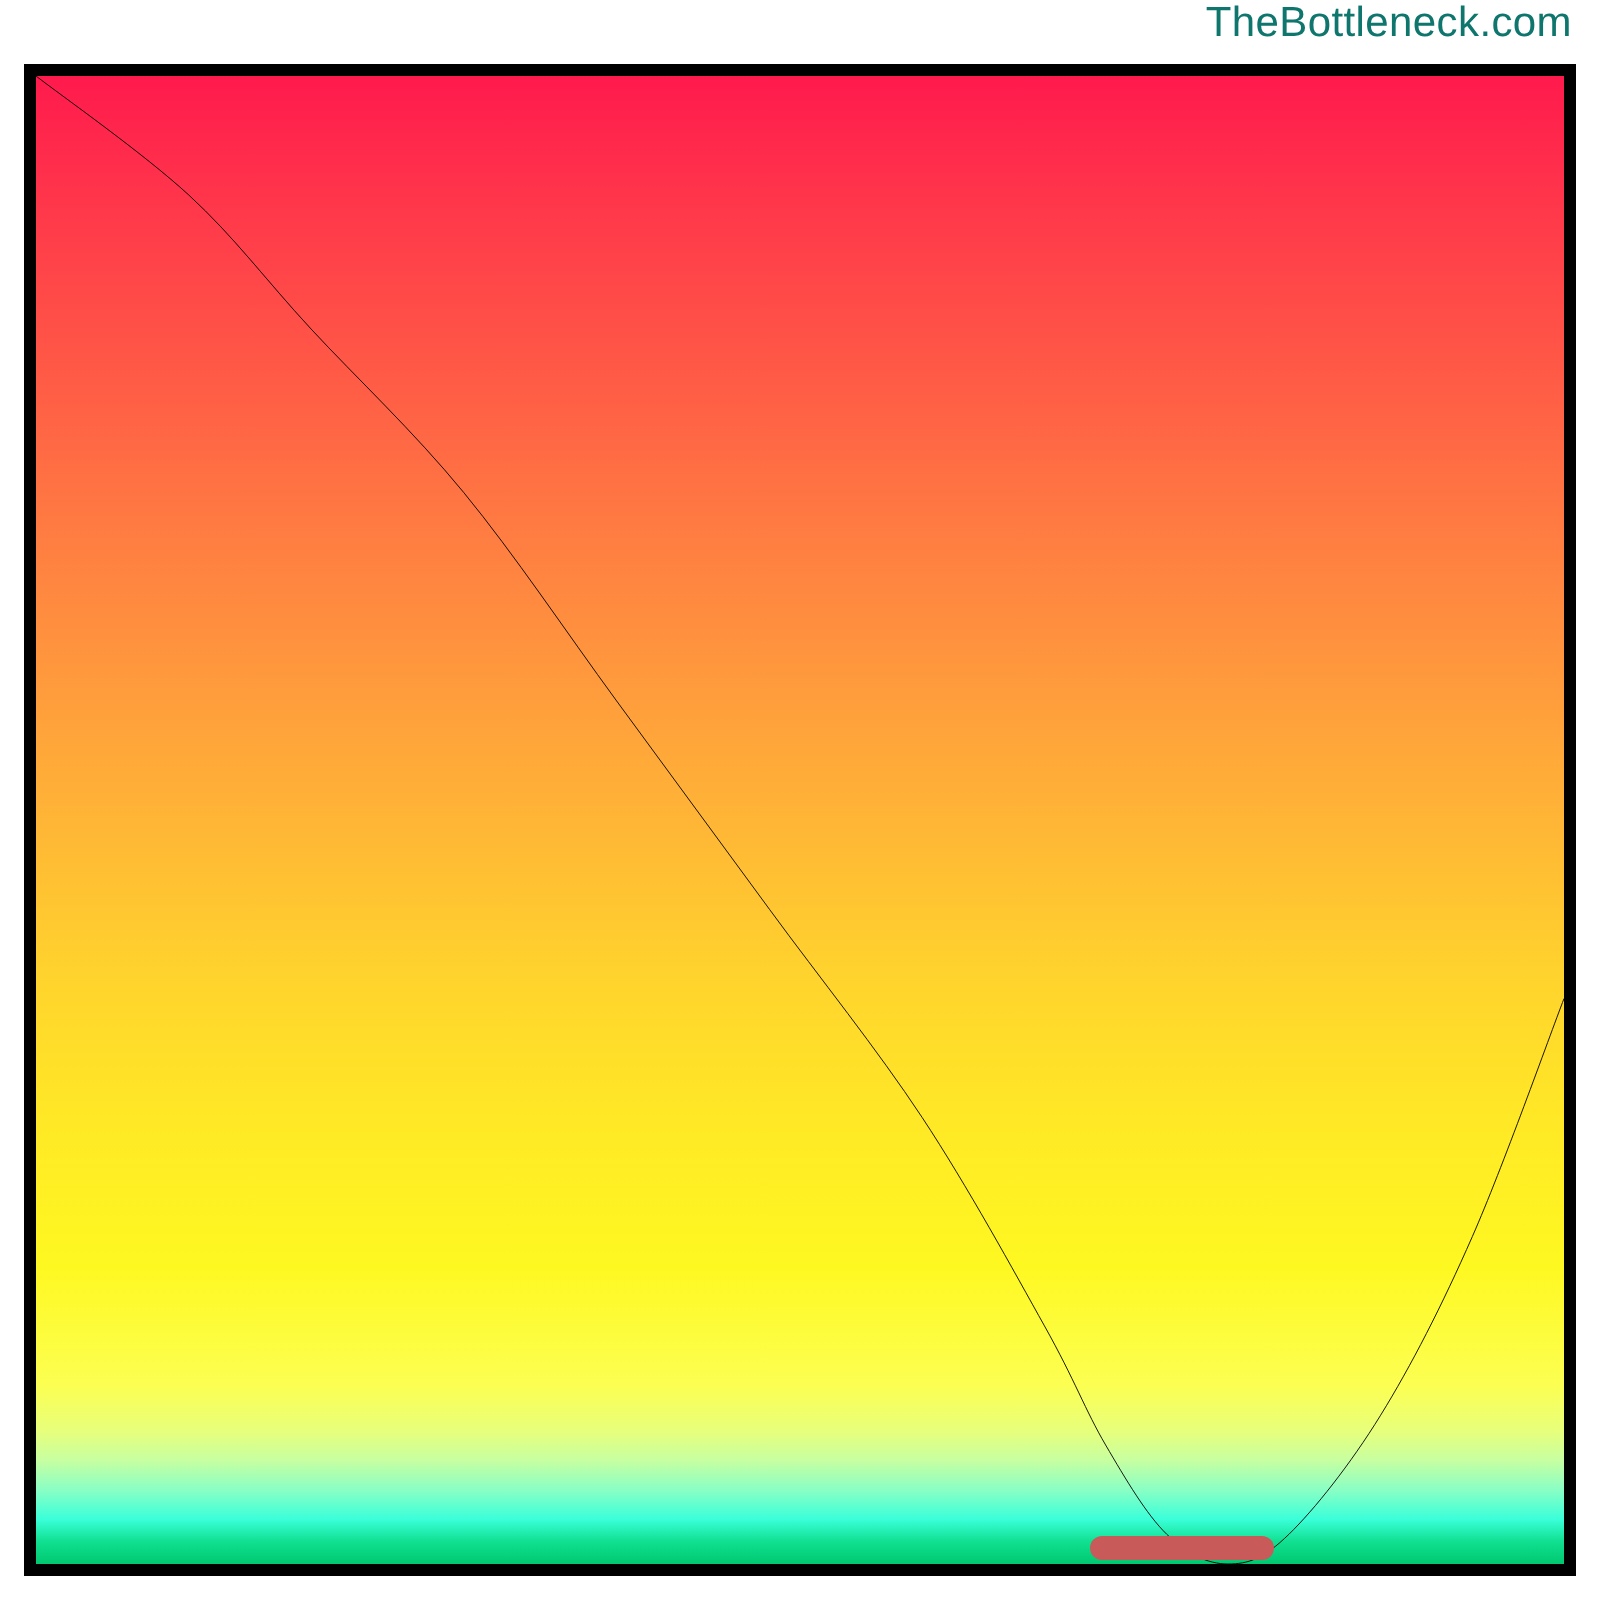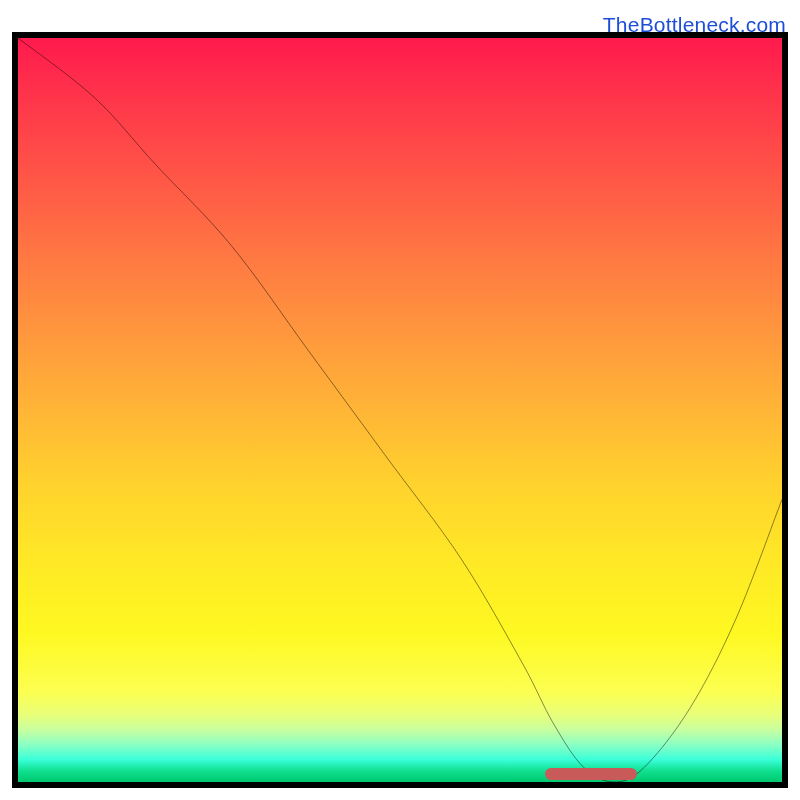--- a/index.html
+++ b/index.html
@@ -52,22 +52,22 @@
   .marker {
     position: absolute;
     height: 12px;
     border-radius: 6px;
     background: #c85a5a;
     bottom: 2px;
   }
   .attribution {
     position: absolute;
     right: 14px;
-    top: 13px;
-    color: #1d4ed8;
+    top: 0;
+    color: #0f766e;
     font-size: 21px;
     letter-spacing: 0.2px;
     font-weight: 500;
   }
 </style>
 </head>
 <body>
 
 <div class="attribution">TheBottleneck.com</div>
 

